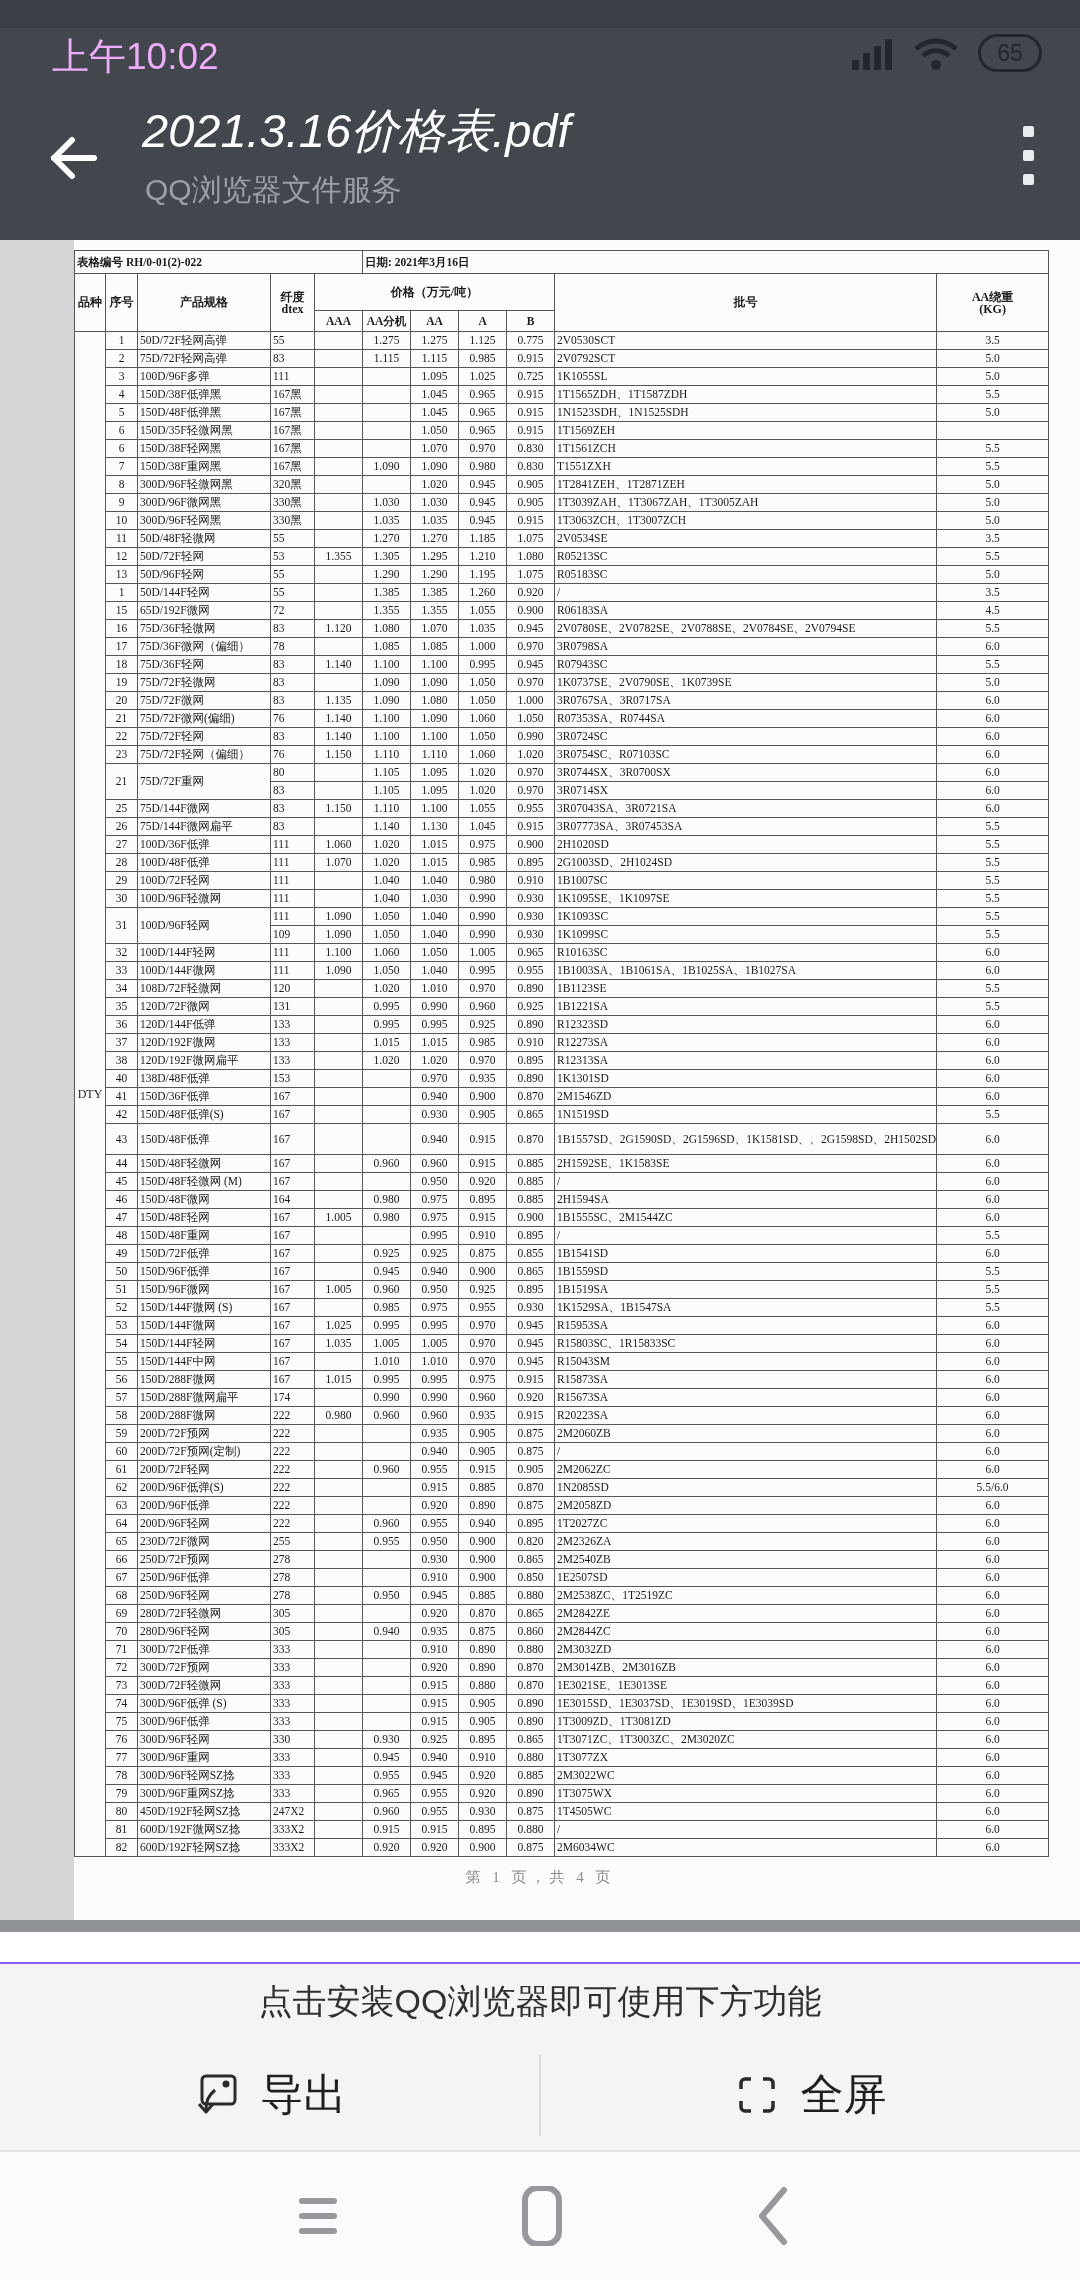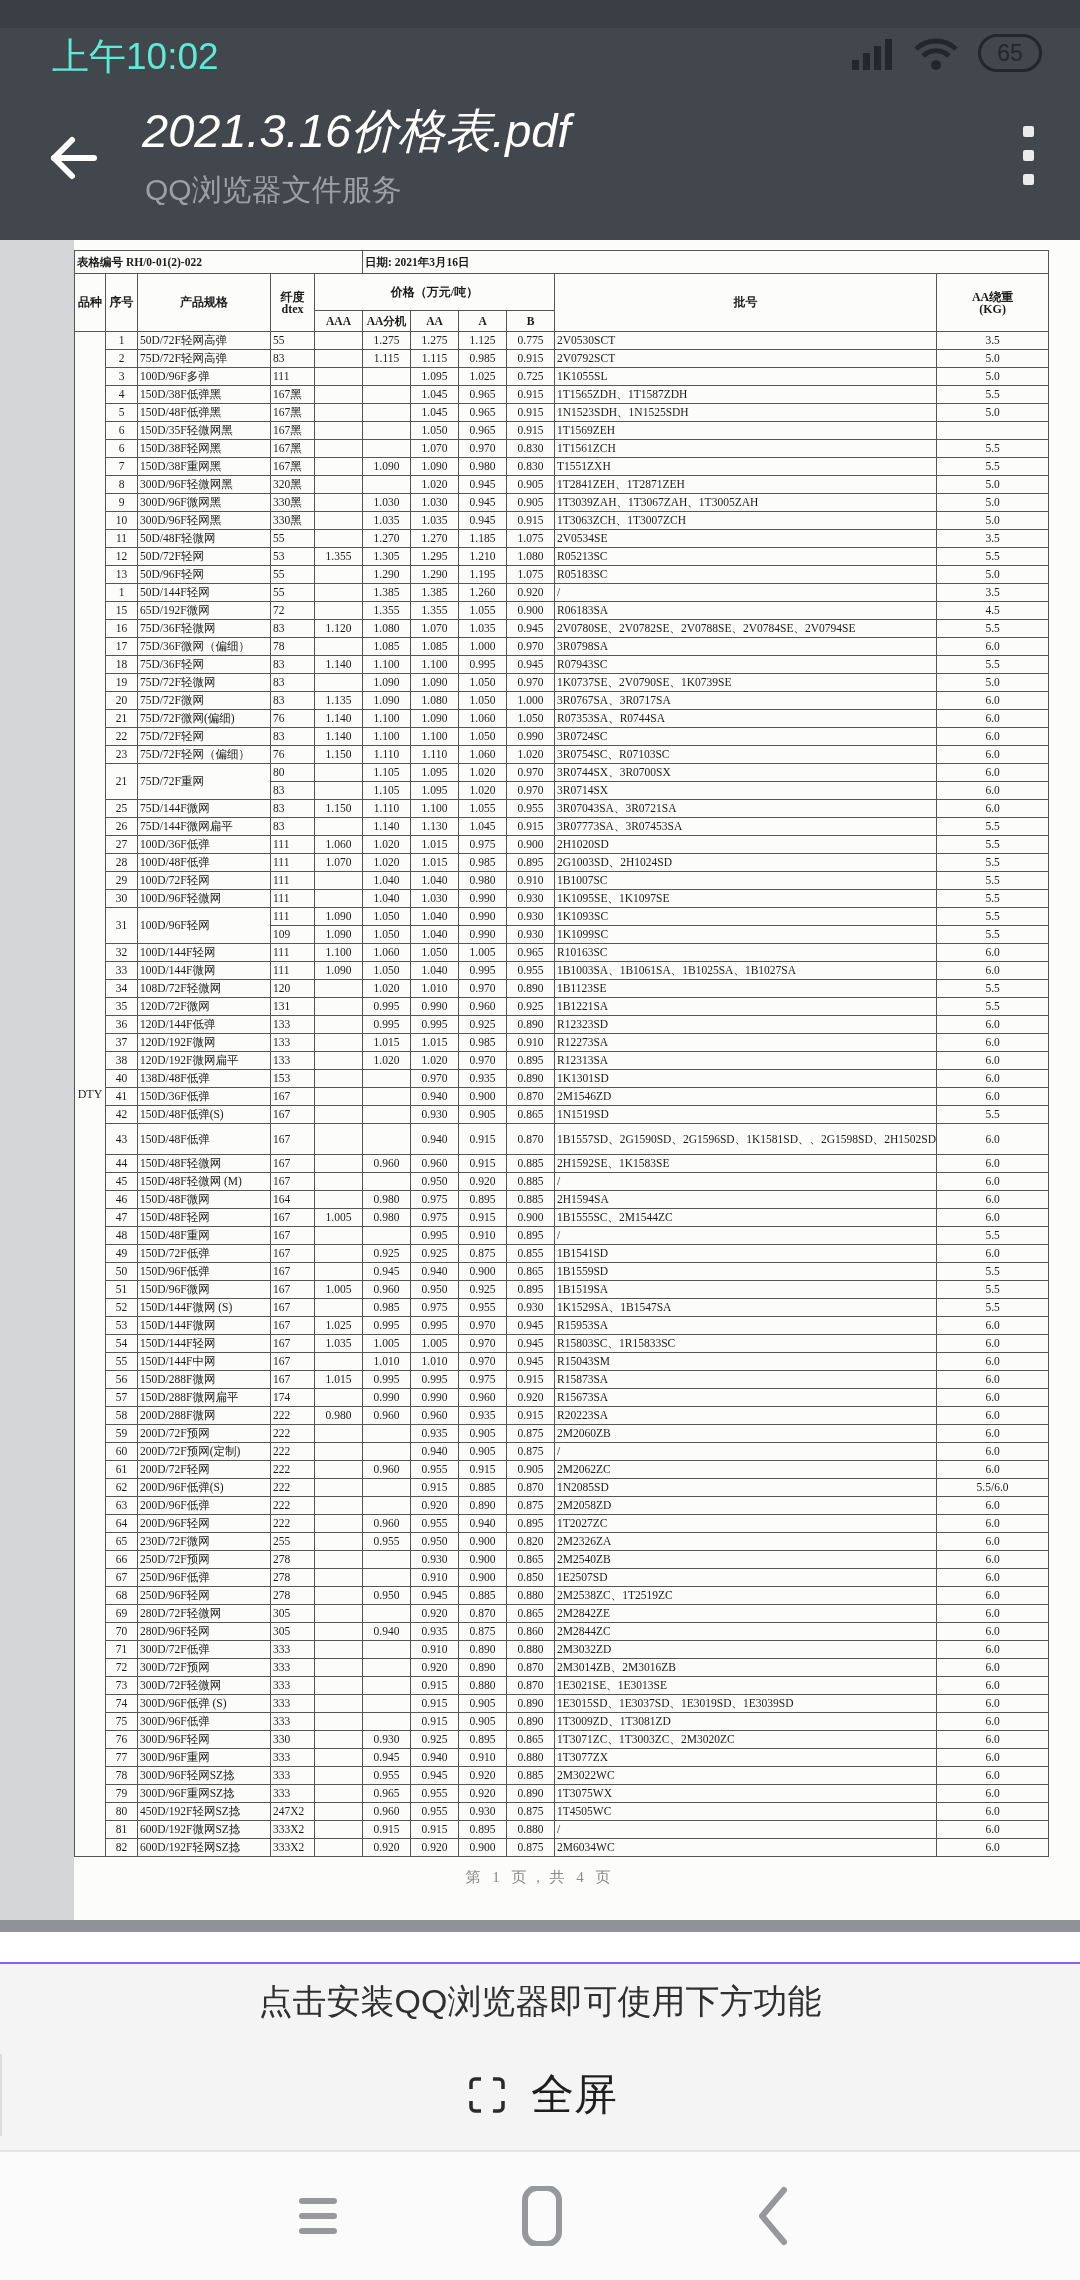--- a/index.html
+++ b/index.html
@@ -1,20 +1,20 @@
 <!DOCTYPE html>
 <html><head>
 <meta charset="utf-8">
 <style>
   html,body{margin:0;padding:0;width:1080px;height:2280px;overflow:hidden;
     font-family:"Liberation Sans","DejaVu Sans",sans-serif;background:#ffffff;position:relative;}
   
   .status-bar{position:absolute;top:0;left:0;width:1080px;height:90px;background:#42464d;}
   .status-notch{position:absolute;top:0;left:0;width:100%;height:28px;background:#3a3e45;}
-  .status-time{position:absolute;left:52px;top:32px;font-size:37px;color:#5eead4;}
+  .status-time{position:absolute;left:52px;top:32px;font-size:37px;color:#f0abfc;}
   .status-icons{position:absolute;right:38px;top:34px;display:flex;align-items:center;gap:18px;}
   .battery{width:64px;height:38px;border:3px solid #23262b;border-radius:20px;display:flex;
     align-items:center;justify-content:center;font-size:23px;color:#23262b;box-sizing:border-box;}
   
   .app-bar{position:absolute;top:90px;left:0;width:1080px;height:150px;background:#42464d;}
   .back-button{position:absolute;left:42px;top:38px;width:60px;height:60px;cursor:pointer;}
   .app-title{position:absolute;left:142px;top:10px;font-size:47px;color:#ffffff;white-space:nowrap;font-style:italic;}
   .app-subtitle{position:absolute;left:145px;top:80px;font-size:30px;color:#9aa0a7;}
   .kebab{position:absolute;right:46px;top:36px;display:flex;flex-direction:column;gap:13px;cursor:pointer;}
   .kebab span{width:11px;height:11px;background:#e9ebee;border-radius:2px;display:block;}
@@ -1149,20 +1149,29 @@
   <div class="page-footer">第 1 页，共 4 页</div>
 </div>
 
 <div class="scroll-divider"></div>
 
 <div class="install-banner">
   <span>点击安装QQ浏览器即可使用下方功能</span>
 </div>
 
 <div class="bottom-toolbar">
+  <div class="toolbar-button">
+    <svg width="46" height="46" viewBox="0 0 46 46">
+      <rect x="9" y="4" width="33" height="28" rx="4" stroke="#2a2a2a" stroke-width="3" fill="none"></rect>
+      <circle cx="33" cy="12" r="3.5" fill="#2a2a2a"></circle>
+      <path d="M22 18 C15 24 13 29 13 38" stroke="#2a2a2a" stroke-width="3" fill="none"></path>
+      <polyline points="6,32 13,40 20,32" stroke="#2a2a2a" stroke-width="3" fill="none" stroke-linejoin="round"></polyline>
+    </svg>
+    <span>导出</span>
+  </div>
   <div class="toolbar-divider"></div>
   <div class="toolbar-button">
     <svg width="44" height="44" viewBox="0 0 44 44">
       <path d="M16 6 H10 a4 4 0 0 0 -4 4 V16" stroke="#2a2a2a" stroke-width="3.5" fill="none"></path>
       <path d="M28 6 h6 a4 4 0 0 1 4 4 V16" stroke="#2a2a2a" stroke-width="3.5" fill="none"></path>
       <path d="M6 28 v6 a4 4 0 0 0 4 4 h6" stroke="#2a2a2a" stroke-width="3.5" fill="none"></path>
       <path d="M38 28 v6 a4 4 0 0 1 -4 4 h-6" stroke="#2a2a2a" stroke-width="3.5" fill="none"></path>
     </svg>
     <span>全屏</span>
   </div>

